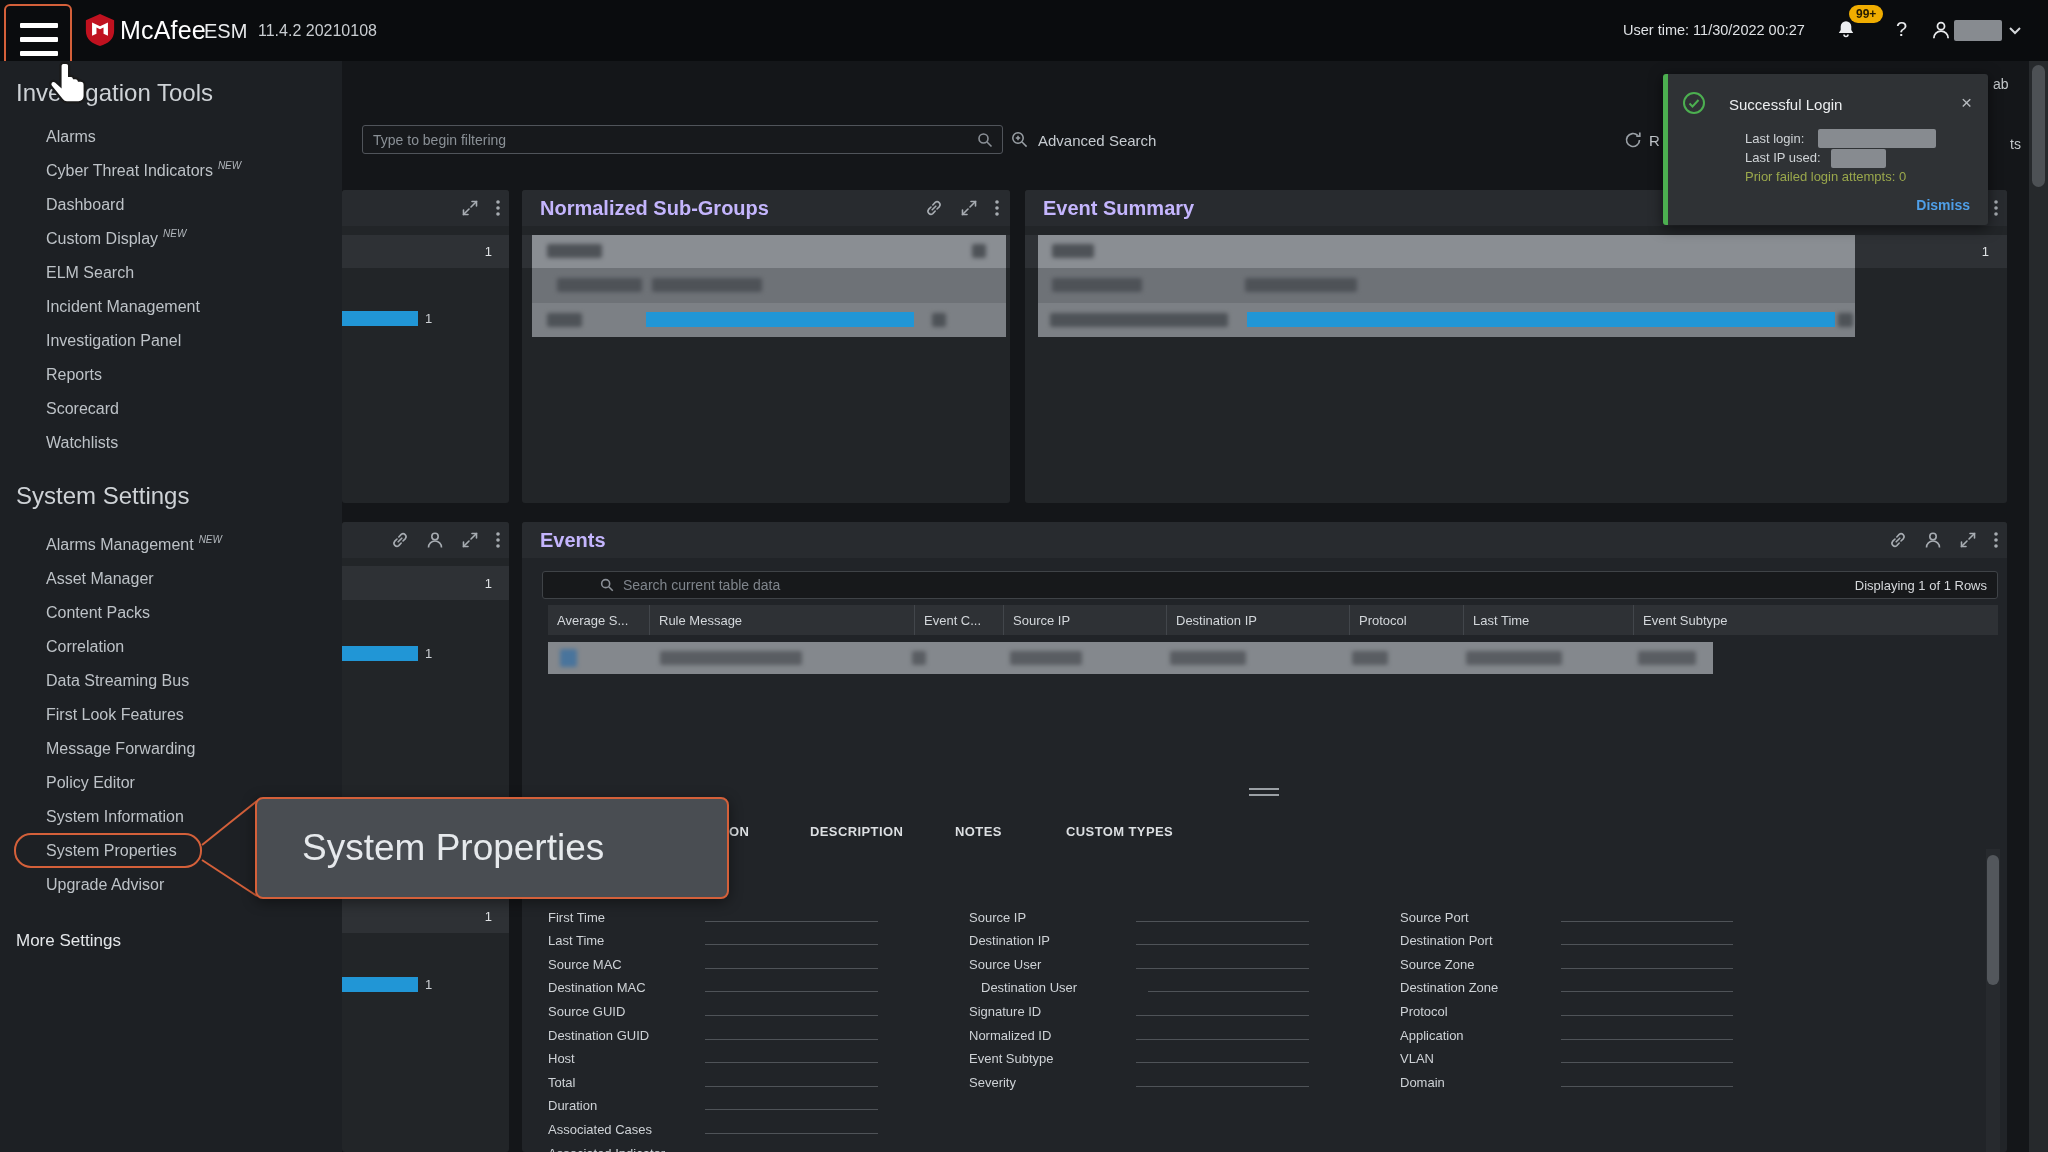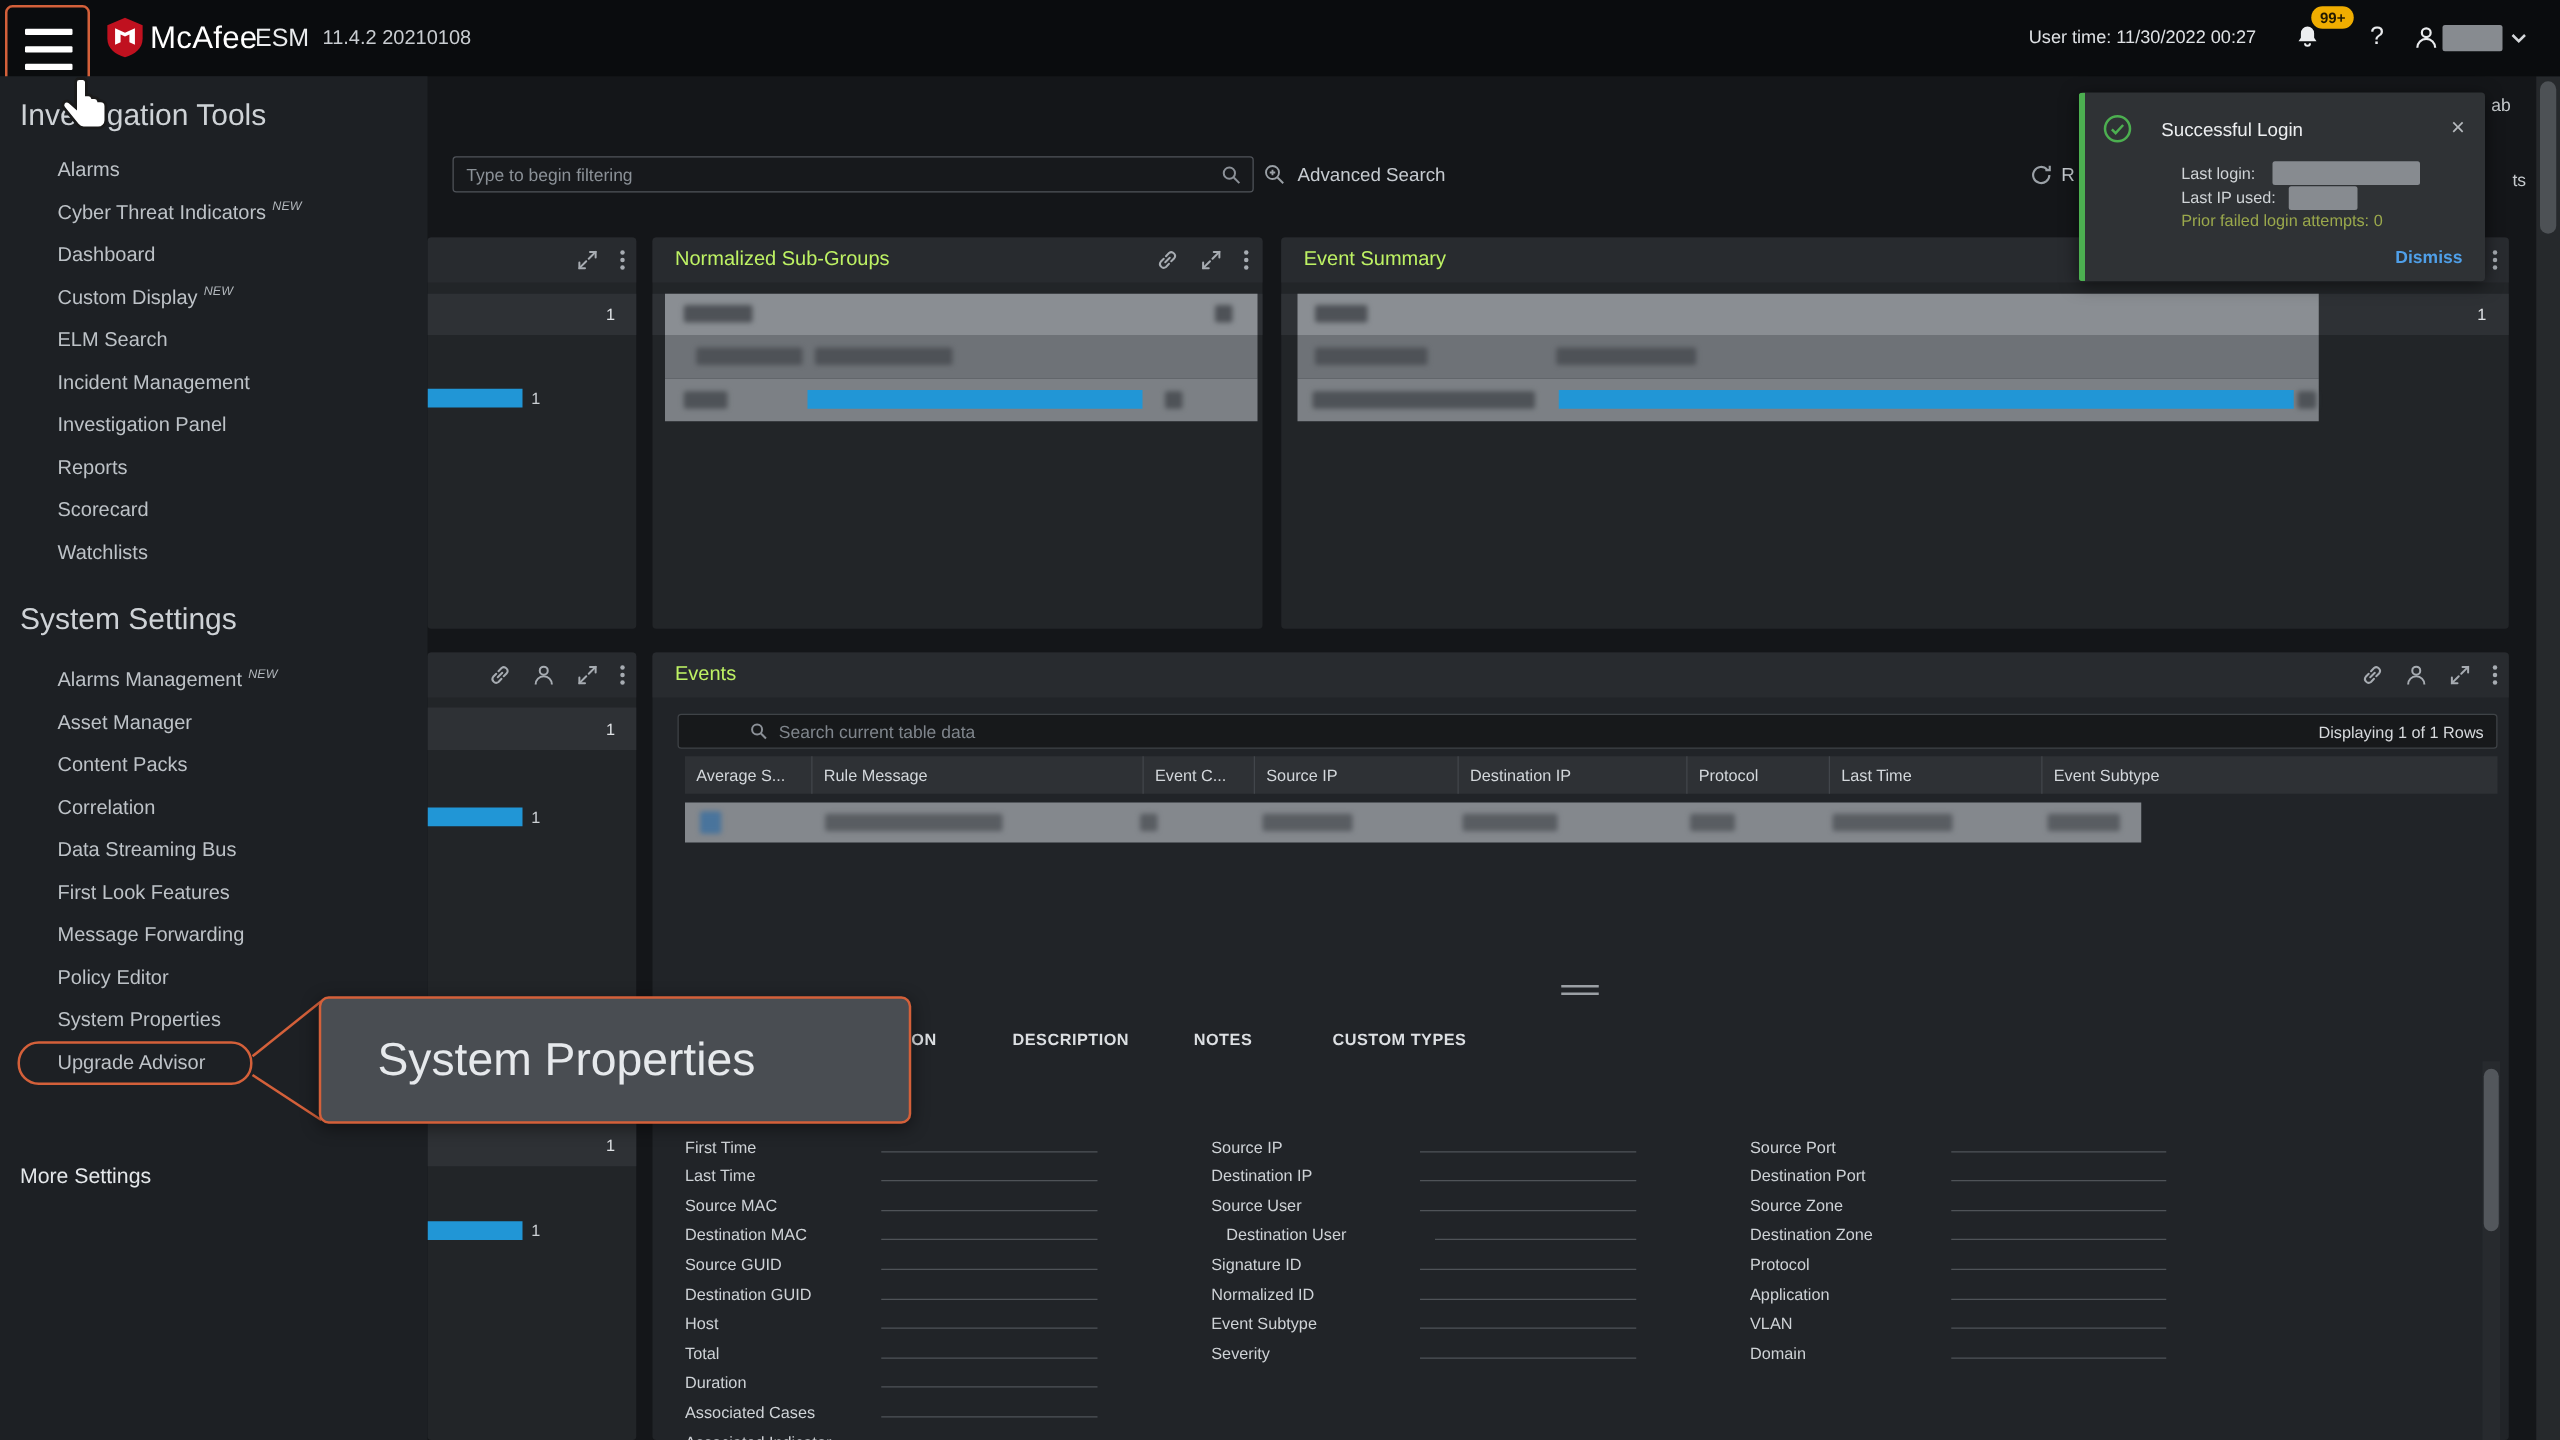--- a/index.html
+++ b/index.html
@@ -36,21 +36,21 @@
   
   #callout-bubble { position:absolute; left:255px; top:797px; width:474px; height:102px; background:#494d52;
                     border:2px solid #d4603a; border-radius:8px; z-index:33; display:flex; align-items:center;
                     padding-left:45px; box-shadow:0 3px 14px rgba(0,0,0,.45); }
   #callout-bubble span { font-size:37px; color:#e6e9ec; }
 
   
   .panel { position:absolute; background:#222528; border-radius:3px; }
   .phead { position:absolute; left:0; top:0; right:0; height:36px; background:#282b2f;
            display:flex; align-items:center; padding:0 10px 0 18px; border-radius:3px 3px 0 0; }
-  .ptitle { font-size:16px; font-weight:normal; color:#bef264; }
+  .ptitle { font-size:20px; font-weight:bold; color:#c4b5fd; }
   .hicons { margin-left:auto; display:flex; align-items:center; gap:15px; }
   .hicons > span { display:flex; cursor:pointer; }
   .countrow { position:absolute; background:#2e3135; display:flex; align-items:center; justify-content:flex-end;
               font-size:13px; color:#dfe2e5; }
   .bluebar { position:absolute; height:15px; background:#2196d6; }
   .barlabel { position:absolute; font-size:13px; color:#ccd0d4; }
 
   
   .ovrow { position:absolute; left:0; right:0; }
   .rblock { position:absolute; background:#4e5257; filter:blur(2px); border-radius:2px; height:14px; }
@@ -627,20 +627,23 @@
       <div class="sitem">
           <span>First Look Features</span>
         </div>
       <div class="sitem">
           <span>Message Forwarding</span>
         </div>
       <div class="sitem">
           <span>Policy Editor</span>
         </div>
       <div class="sitem">
+          <span>System Information</span>
+        </div>
+      <div class="sitem">
           <span>System Properties</span>
         </div>
       <div class="sitem">
           <span>Upgrade Advisor</span>
         </div>
     </div>
 
     <div class="smore" style="top:870px;">More Settings</div>
   </div>
 

